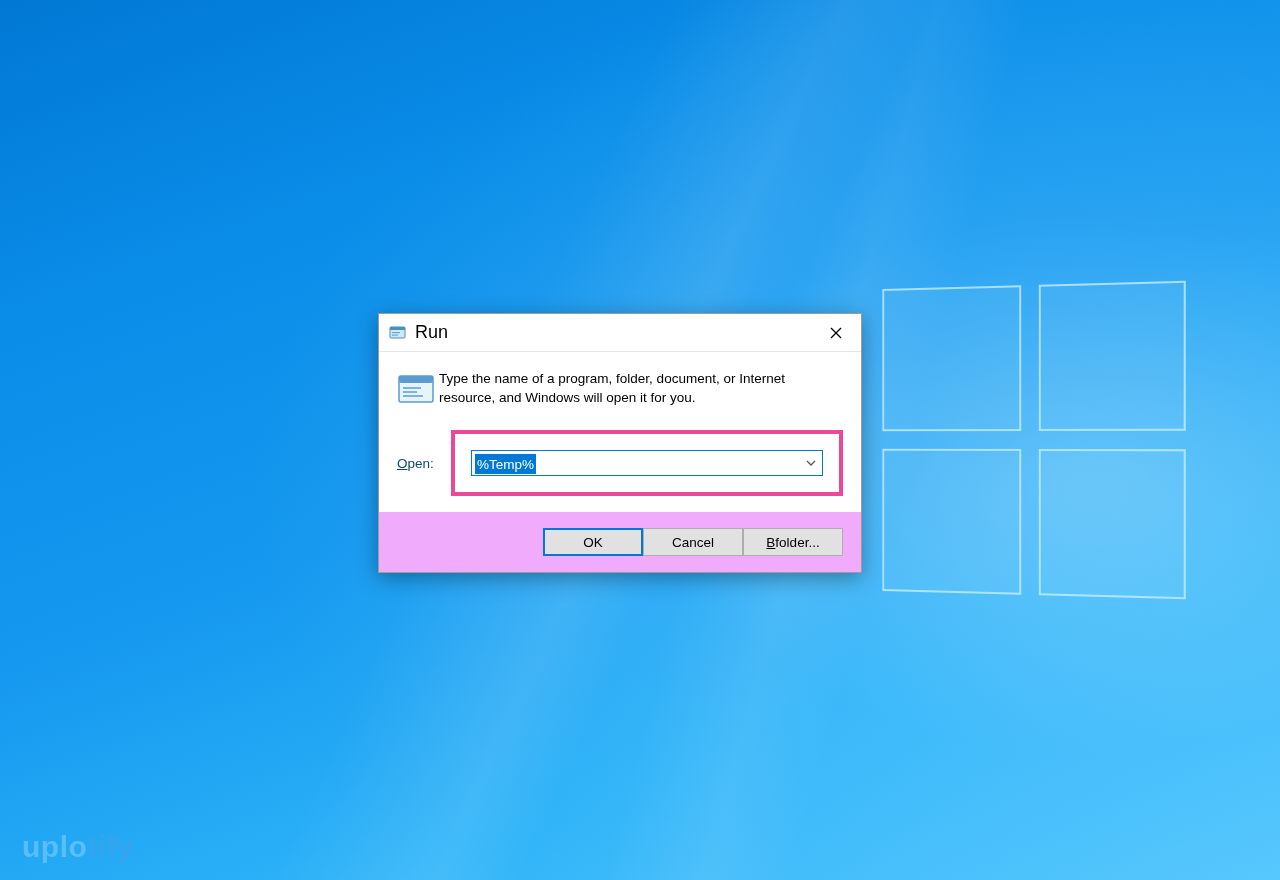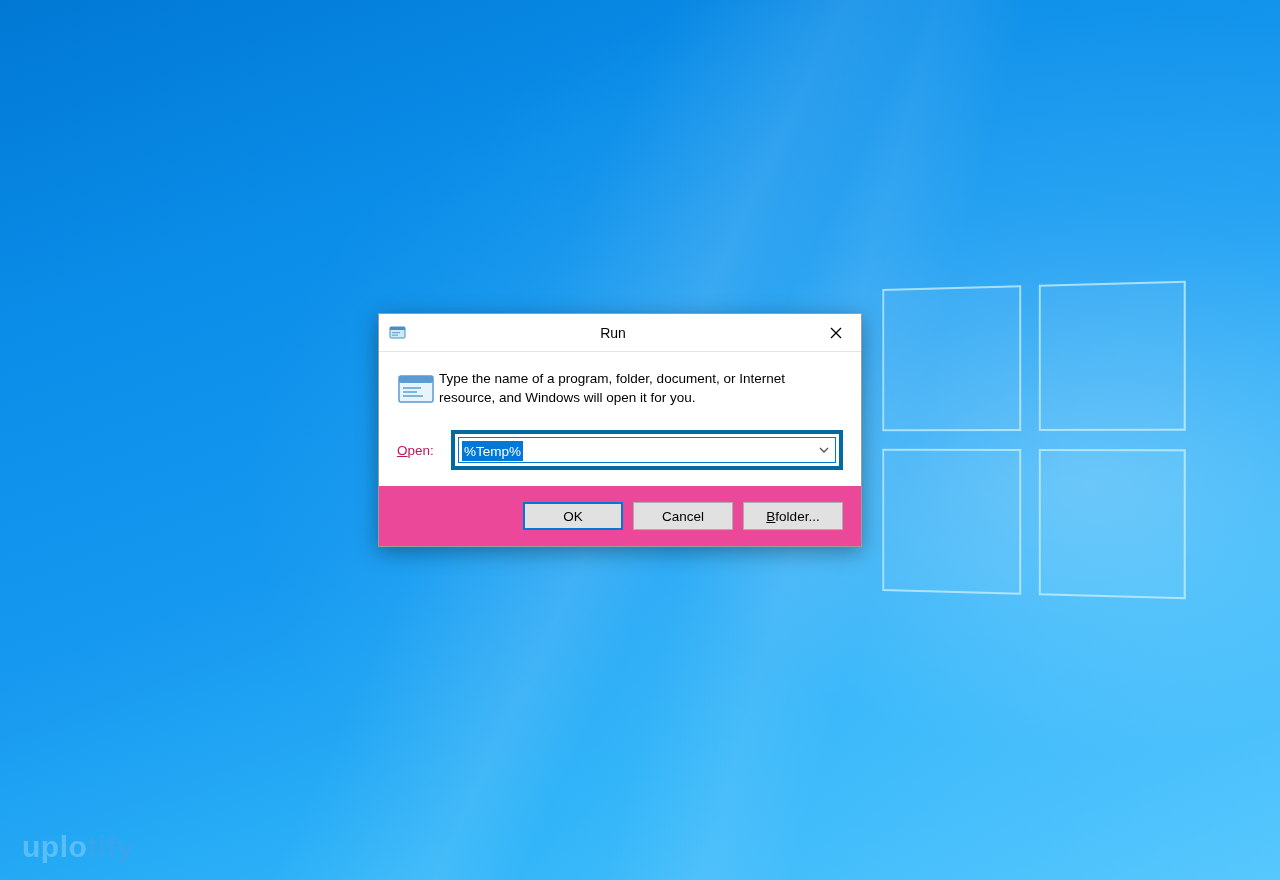--- a/index.html
+++ b/index.html
@@ -74,24 +74,23 @@
       margin-right: 8px;
       position: relative;
     }
     
     .titlebar-icon svg {
       width: 100%;
       height: 100%;
     }
     
     .titlebar-title {
-      font-size: 14px;
+      font-size: 18px;
       color: #000;
       flex: 1;
-      text-align: center;
     }
     
     .close-btn {
       width: 50px;
       height: 38px;
       display: flex;
       align-items: center;
       justify-content: center;
       cursor: pointer;
     }
@@ -128,32 +127,32 @@
     }
     
     .input-row {
       display: flex;
       align-items: center;
       gap: 12px;
     }
     
     .open-label {
       font-size: 13.5px;
-      color: #be185d;
+      color: #0c4a6e;
       min-width: 42px;
     }
     
     .open-label .underline {
       text-decoration: underline;
     }
     
     .highlight-box {
       flex: 1;
-      border: 4px solid #0369a1;
-      padding: 3px;
+      border: 4px solid #ec4899;
+      padding: 16px;
     }
     
     .combo-wrapper {
       position: relative;
       border: 1px solid #0078d7;
       background: #fff;
       height: 26px;
       display: flex;
       align-items: center;
     }
@@ -190,25 +189,24 @@
       justify-content: center;
       cursor: pointer;
     }
     
     .combo-arrow svg {
       width: 10px;
       height: 6px;
     }
     
     .button-bar {
-      background: #ec4899;
+      background: #f0abfc;
       padding: 16px 18px;
       display: flex;
       justify-content: flex-end;
-      gap: 10px;
     }
     
     .dlg-btn {
       width: 100px;
       height: 28px;
       font-size: 13.5px;
       font-family: inherit;
       background: #e1e1e1;
       border: 1px solid #adadad;
       cursor: pointer;

